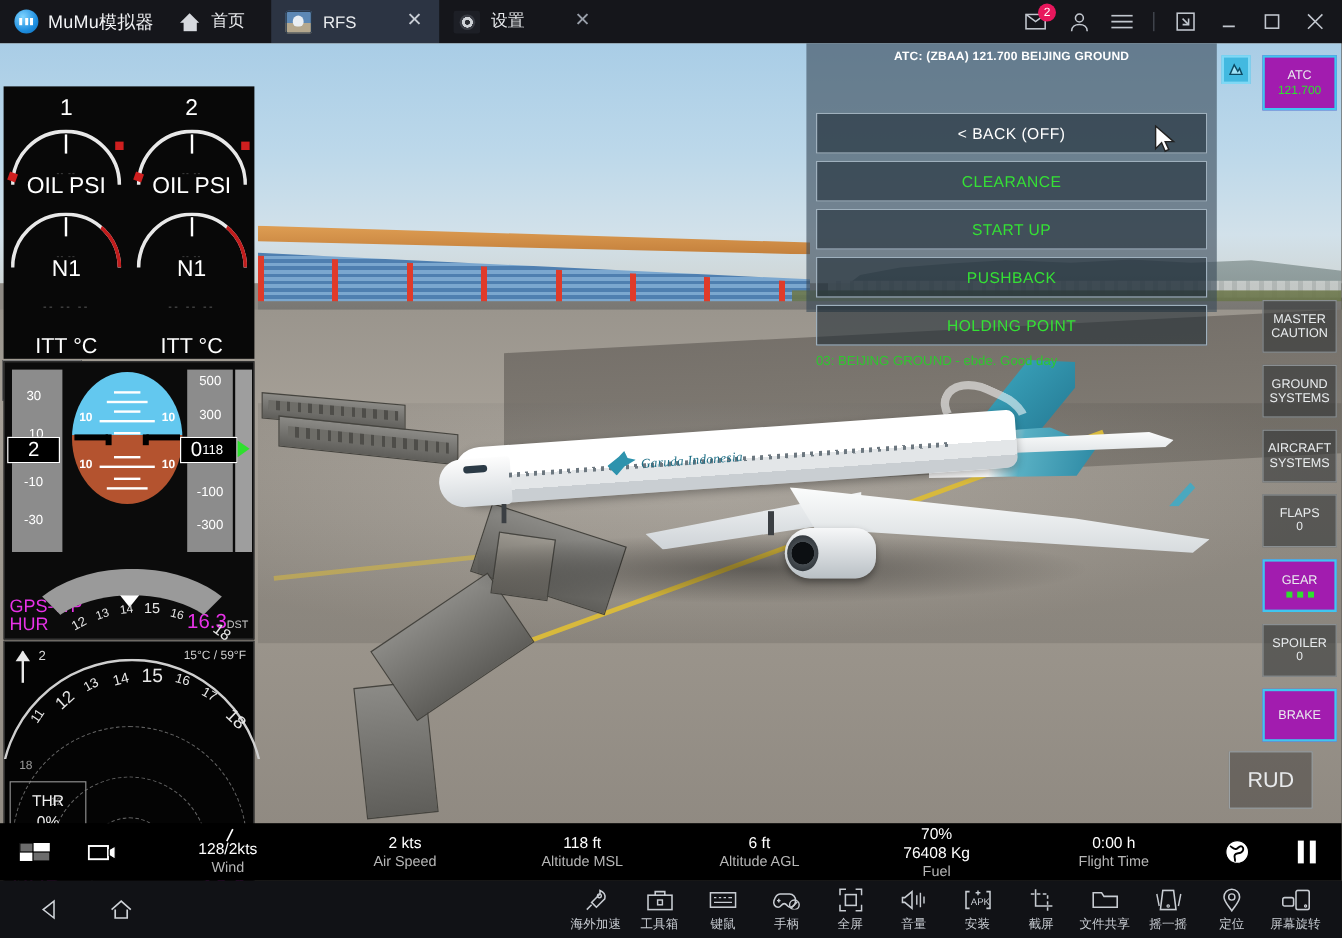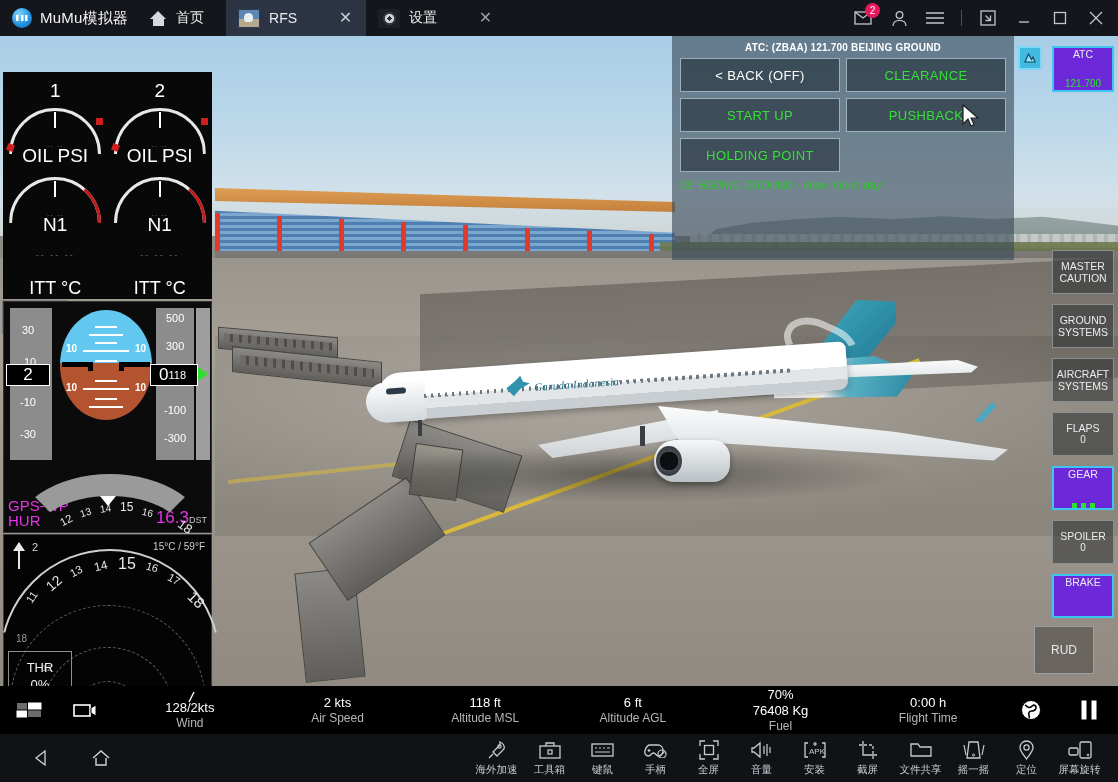--- a/index.html
+++ b/index.html
@@ -195,43 +195,43 @@
     border:1px solid #8d8d8d; color:#f0f0f0; font-size:13px; text-align:center; padding-top:7px; line-height:17px; }
   .ac-sym { position:absolute; left:96px; top:168px; width:24px; height:22px; }
   .ac-sym i { position:absolute; background:#d8d83a; }
   .hur { position:absolute; left:6px; bottom:2px; color:#e832e8; font-size:19px; }
   .hur-dst { position:absolute; right:6px; bottom:3px; color:#e832e8; font-size:19px; }
 
   
   #atc-panel { position:absolute; left:672px; top:0px; width:342px; height:224px;
     background:rgba(58,74,88,.62); }
   .atc-title { color:#fff; font-size:10px; font-weight:bold; text-align:center; padding:6px 0 5px; letter-spacing:.2px; }
-  .atc-grid { display:grid; grid-template-columns:1fr 1fr; gap:6px; padding:0 8px; }
+  .atc-grid { display:grid; grid-template-columns:1fr; gap:6px; padding:0 8px;margin-top:36px; }
   .atc-btn { height:34px; border:1px solid #9fb0bd; background:rgba(24,36,46,.55);
     color:#35e035; font-size:13px; display:flex; align-items:center; justify-content:center;
     letter-spacing:.4px; }
   .atc-btn.back { color:#fff; }
   .atc-msg { color:#2fc72f; font-size:11px; padding:7px 0 0 8px; }
   #cursor { position:absolute; left:962px; top:68px; width:18px; height:24px; z-index:40; }
 
   
   .rbtn { position:absolute; right:4px; width:62px; border:1px solid #8a8f92;
     background:rgba(42,46,48,.55); color:#e9ecee; font-size:10.5px; line-height:12px;
     display:flex; flex-direction:column; align-items:center; justify-content:center; text-align:center; }
-  .rbtn.hl { border:2px solid #3fc6f0; background:#6d28d9;justify-content:space-between; }
+  .rbtn.hl { border:2px solid #3fc6f0; background:#a21caf; }
   .rbtn .sub { font-size:10px; }
   .gear-dots { display:flex; gap:4px; margin-top:3px; }
   .gear-dots i { width:5px; height:5px; background:#2ee02e; display:block; }
   #atc-btn { top:10px; height:46px; }
   #atc-btn .freq { color:#2ee02e; font-size:10px; margin-top:1px; }
   #map-btn { position:absolute; right:76px; top:10px; width:24px; height:24px;
     border:2px solid #7fd8f5; background:#42b9e0; display:flex; align-items:center;
     justify-content:center; color:#0b4a63; font-size:11px; font-style:italic; }
-  #rud-btn { position:absolute; right:24px; top:590px; width:60px; height:48px;
-    border:1px solid #9aa0a3; background:rgba(72,70,66,.55); color:#e8eaec; font-size:12px;
+  #rud-btn { position:absolute; right:24px; top:590px; width:70px; height:48px;
+    border:1px solid #9aa0a3; background:rgba(72,70,66,.55); color:#e8eaec; font-size:18px;
     display:flex; align-items:center; justify-content:center; }
 
   
   #simbar { position:absolute; left:0; top:686px; width:1118px; height:48px;
     background:#000; display:flex; align-items:center; }
   .sb-ico { width:58px; display:flex; align-items:center; justify-content:center; }
   .sb-stat { flex:1 1 0; text-align:center; color:#fff; }
   .sb-val { font-size:13px; line-height:16px; }
   .sb-lbl { font-size:12px; color:#b6b6b6; line-height:15px; }
   .sb-wind-arrow { display:block; width:0; height:0; margin:0 auto 1px; position:relative; }

